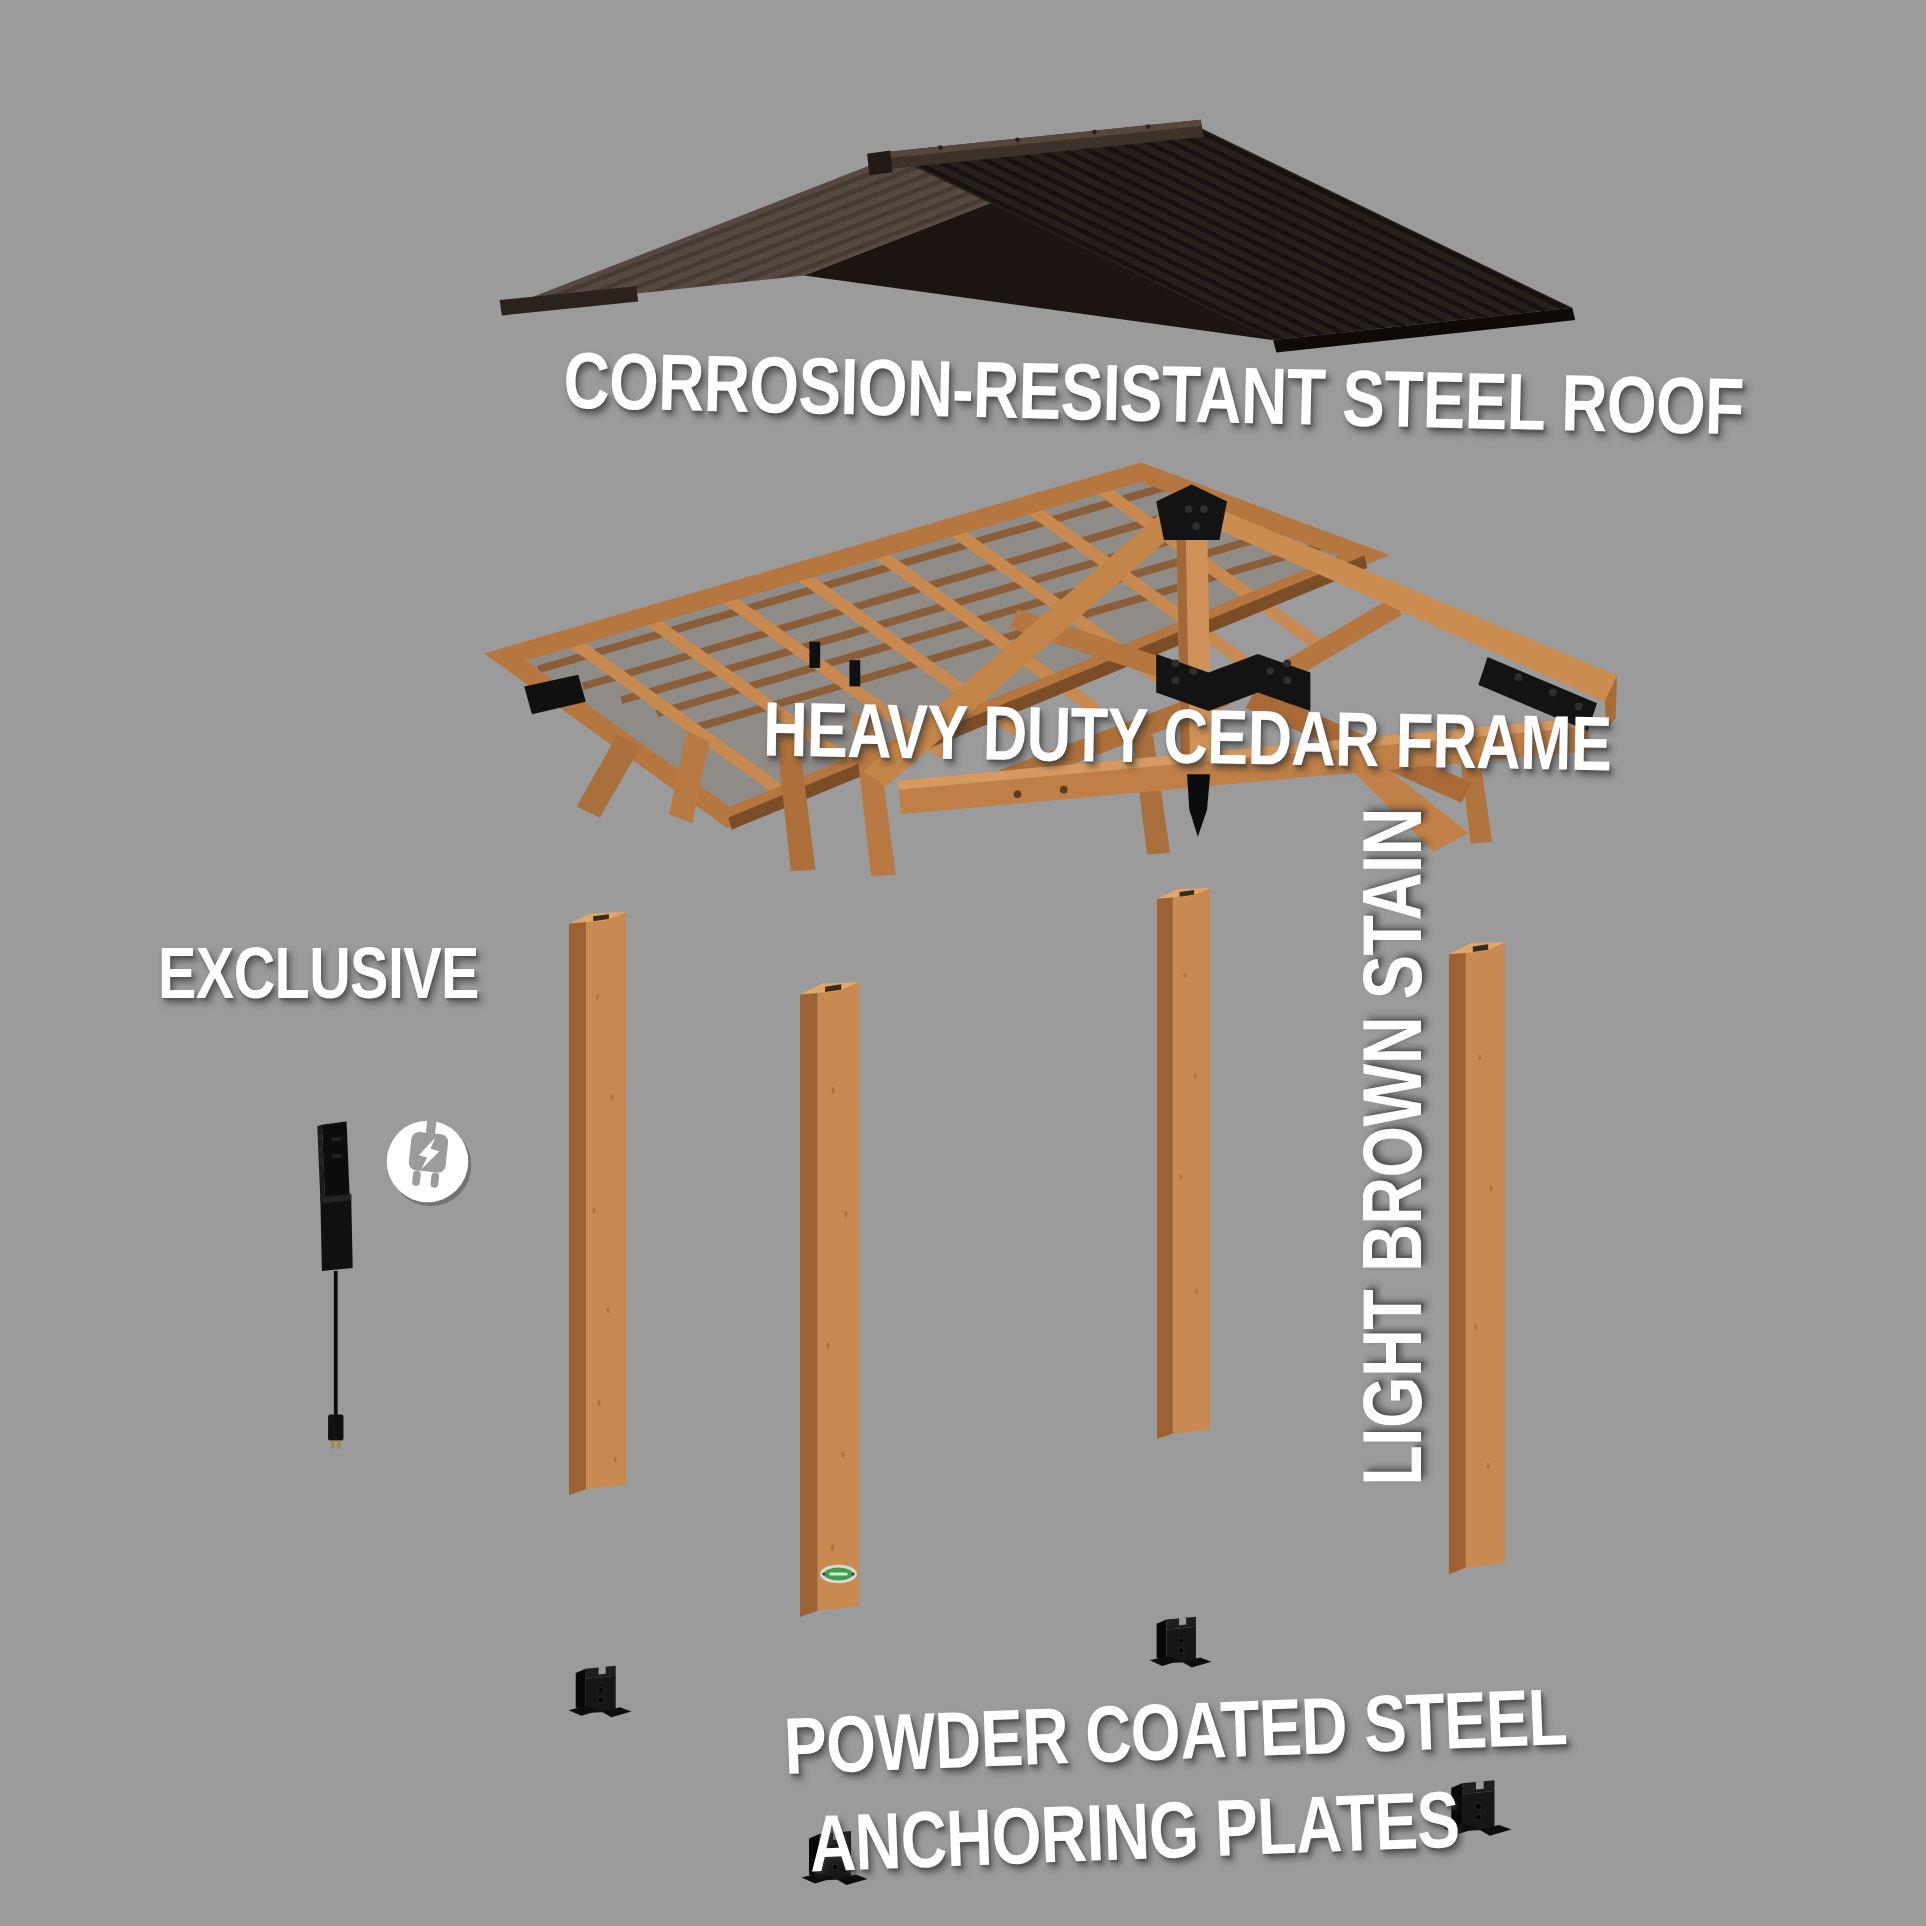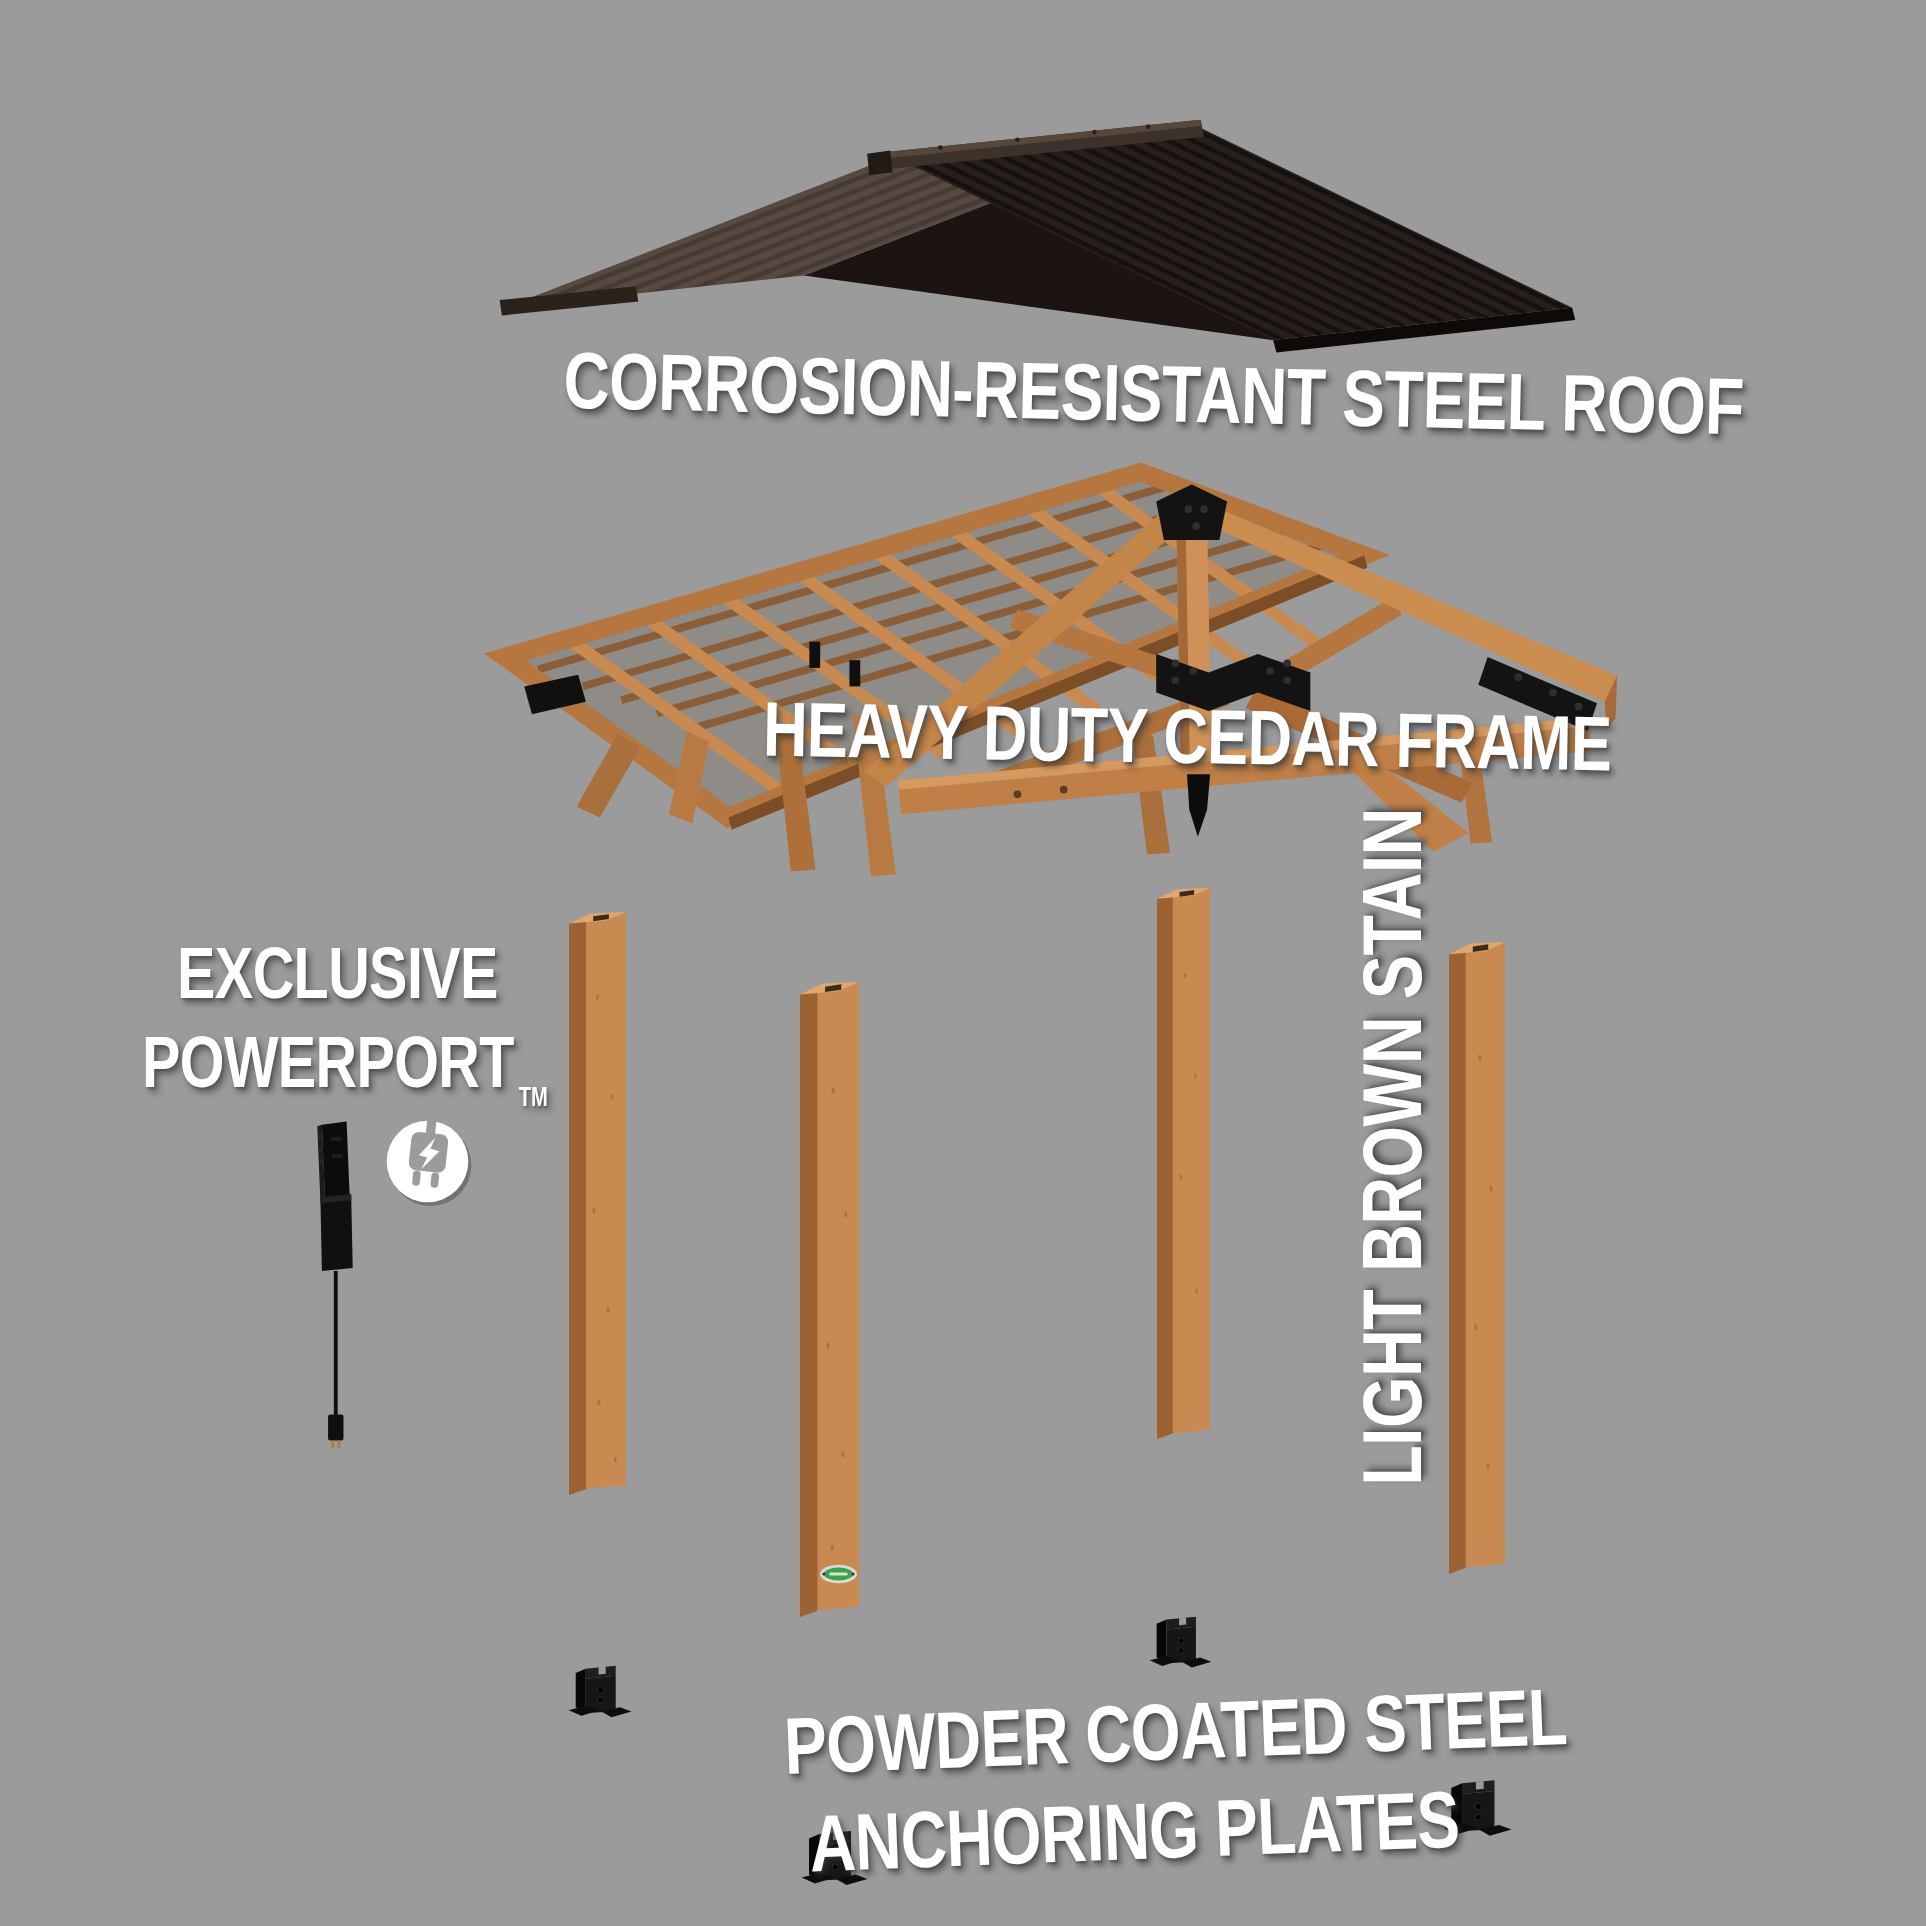--- a/index.html
+++ b/index.html
@@ -4,21 +4,21 @@
 <style>
   html,body{margin:0;padding:0;background:#9b9b9b;}
   #stage{position:relative;width:1926px;height:1926px;background:#9b9b9b;overflow:hidden;
          font-family:"Liberation Sans","DejaVu Sans",sans-serif;}
   .abs{position:absolute;}
   .label{position:absolute;color:#ffffff;font-weight:700;text-align:center;white-space:nowrap;
          text-shadow:4.6px 5.4px 7.7px rgba(50,50,50,.60), 1.5px 2.3px 2.3px rgba(70,70,70,.45);}
   .cond{display:inline-block;transform:scaleX(0.80);transform-origin:50% 50%;letter-spacing:-0.8px;}
   .roof-label{left:416px;top:348px;width:1202px;font-size:80px;line-height:85px;transform:rotate(1.3deg);}
   .frame-label{left:586px;top:695px;width:1202px;font-size:77px;line-height:82px;transform:rotate(1deg);}
-  .pp-label{left:91px;top:929px;width:493px;font-size:72px;line-height:89px;text-decoration:underline;}
+  .pp-label{left:72px;top:929px;width:493px;font-size:72px;line-height:89px;text-decoration:underline;}
   .pp-tm{display:inline-block;font-size:28px;transform:translateY(18.5px) scaleX(0.9);margin-left:4.6px;letter-spacing:0;}
   .stain-label{left:1092px;top:1227px;width:601px;height:86px;font-size:83px;line-height:86px;
                transform:rotate(-90deg);transform-origin:50% 50%;}
   .anchor-label-1{left:559px;top:1689px;width:1233px;font-size:80px;line-height:85px;transform:rotate(-2.2deg);}
   .anchor-label-2{left:518px;top:1789px;width:1233px;font-size:80px;line-height:85px;transform:rotate(-2.2deg);}
   svg{display:block;}
   .post-a{left:569px;top:912px;width:57px;height:583px;}
   .post-b{left:800px;top:982px;width:59px;height:635px;}
   .post-c{left:1157px;top:888px;width:53px;height:551px;}
   .post-d{left:1449px;top:942px;width:56px;height:632px;}
@@ -215,21 +215,20 @@
     <circle cx="6" cy="13" r="2" fill="#333"></circle>
       <circle cx="44" cy="13" r="2" fill="#333"></circle>
   </svg>
 
   <div class="label stain-label">
     <span class="cond">LIGHT BROWN STAIN</span>
   </div>
 
   <div class="label pp-label">
     <div><span class="cond">EXCLUSIVE</span></div>
-    <div><span class="cond"><span>POWERPORT</span><span class="pp-tm">TM</span></span></div>
   </div>
 
   <svg class="abs" style="left:379px;top:1113px;" width="97" height="97" viewBox="0 0 126 126">
     <circle cx="67" cy="68" r="53" fill="rgba(40,40,40,0.35)"></circle>
     <circle cx="63" cy="63" r="53" fill="#ffffff"></circle>
     <g transform="rotate(6 63 63)">
       <rect x="57" y="4" width="12" height="26" fill="#9b9b9b"></rect>
       <rect x="39" y="26" width="48" height="50" rx="10" fill="#9b9b9b"></rect>
       <polygon points="70,31 51,56 62,58 56,74 77,48 65,46" fill="#ffffff"></polygon>
       <rect x="46" y="76" width="10" height="20" rx="5" fill="#9b9b9b"></rect>

